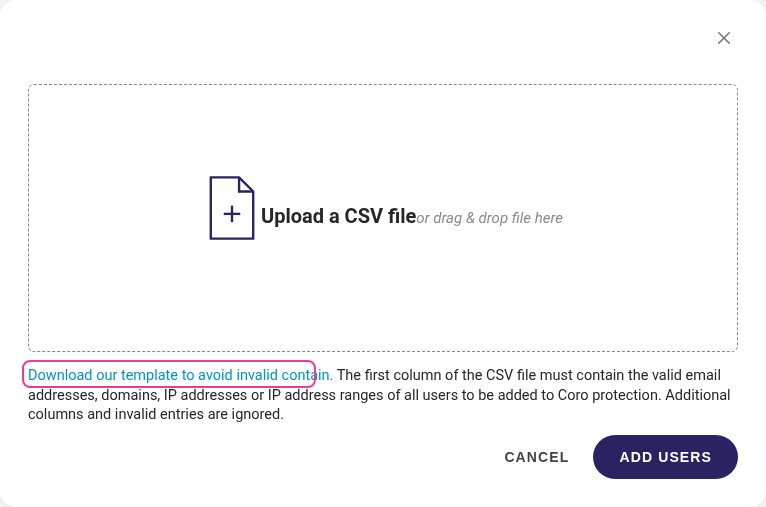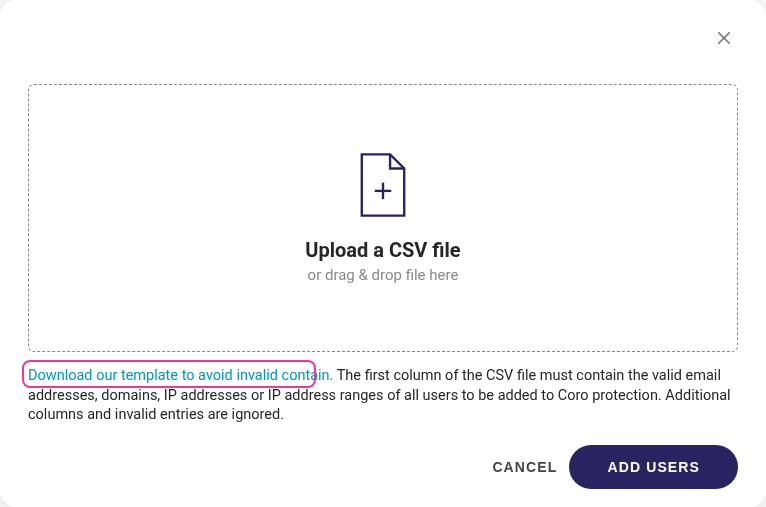--- a/index.html
+++ b/index.html
@@ -34,40 +34,41 @@
       justify-content: center;
       padding: 0;
     }
     .close-btn svg { width: 18px; height: 18px; }
     .dropzone {
       margin-top: 56px;
       border: 1.5px dashed #888;
       border-radius: 6px;
       height: 268px;
       display: flex;
-      flex-direction: column;
+      flex-direction: row;
       align-items: center;
       justify-content: center;
       text-align: center;
     }
     .file-icon {
       width: 58px;
       height: 66px;
       margin-bottom: 20px;
       color: #2a2362;
     }
     .dropzone-title {
       font-size: 20px;
       font-weight: 700;
       color: #262626;
       margin-bottom: 4px;
     }
     .dropzone-sub {
       font-size: 15px;
       color: #8a8a8a;
+      font-style: italic;
     }
     .help-text {
       margin-top: 14px;
       font-size: 14.5px;
       color: #262626;
       line-height: 1.35;
     }
     .template-link {
       color: #0095c8;
       text-decoration: none;
@@ -79,41 +80,41 @@
       border: 2.5px solid #ed3a9a;
       border-radius: 8px;
       pointer-events: none;
       left: 22px;
       top: 360px;
       width: 294px;
       height: 28px;
     }
     .actions {
       position: absolute;
-      bottom: 18px;
+      bottom: 28px;
       right: 28px;
       display: flex;
       align-items: center;
-      gap: 12px;
+      gap: 24px;
     }
     .cancel-btn {
       background: none;
       border: none;
       color: #444;
       font-size: 14px;
       font-weight: 600;
       letter-spacing: 0.08em;
       cursor: pointer;
     }
     .add-btn {
       background: #2a2362;
       color: #fff;
       border: none;
       border-radius: 24px;
-      padding: 14px 38px;
+      padding: 14px 26px;
       font-size: 14px;
       font-weight: 600;
       letter-spacing: 0.08em;
       cursor: pointer;
     }
   </style>
 </head>
 <body>
 
 <div class="dialog">

